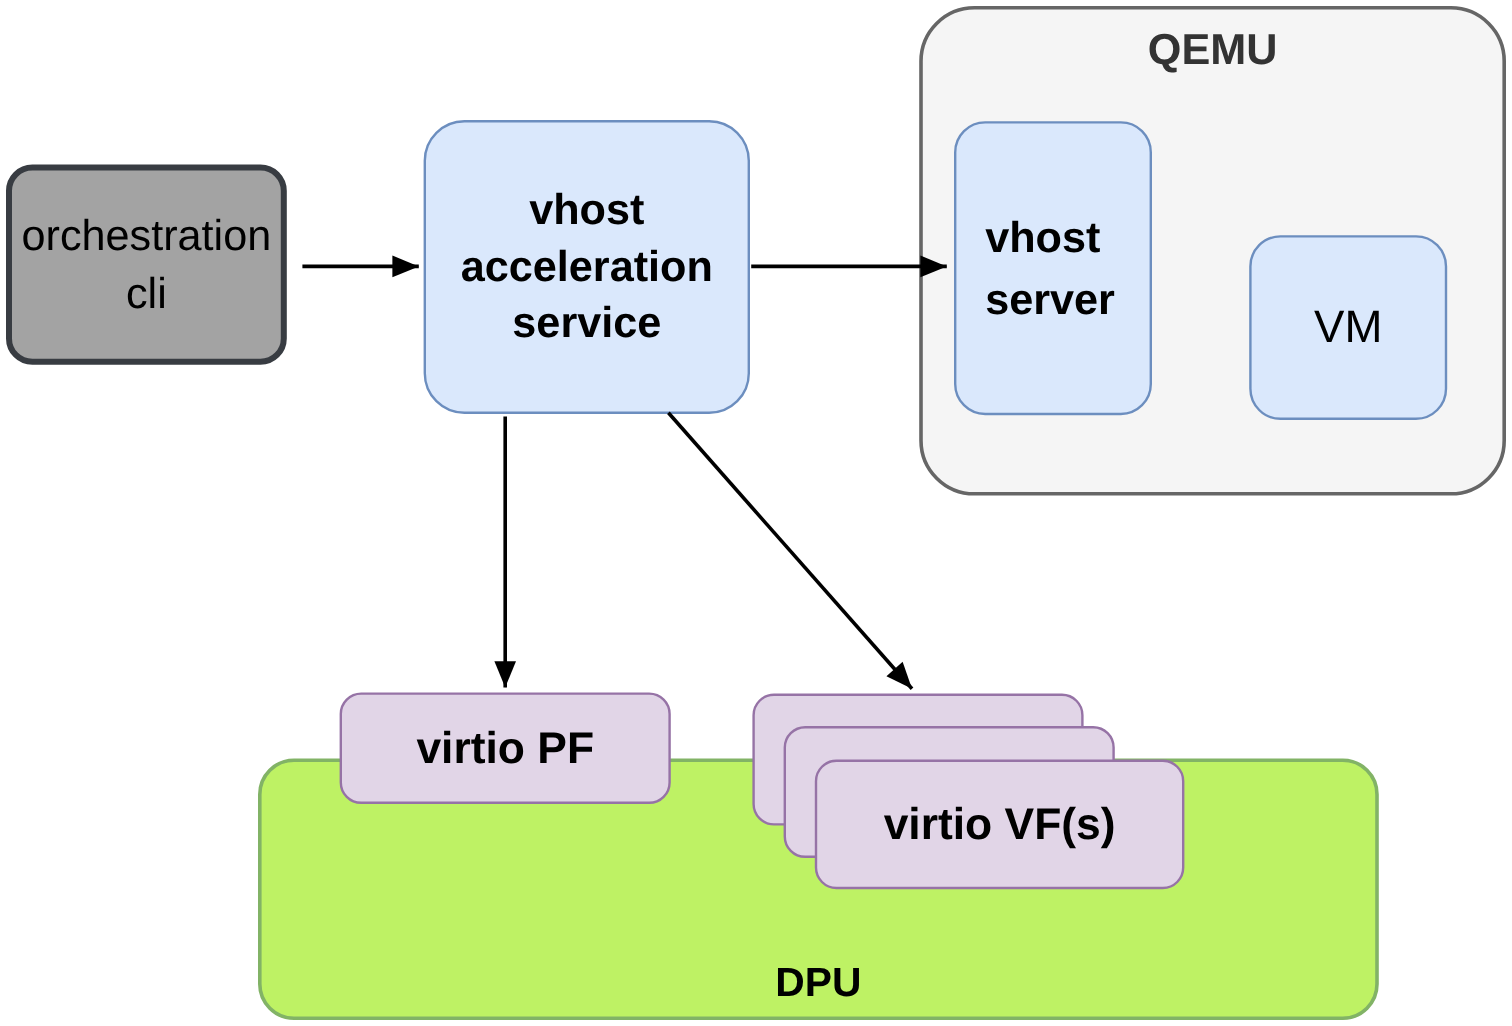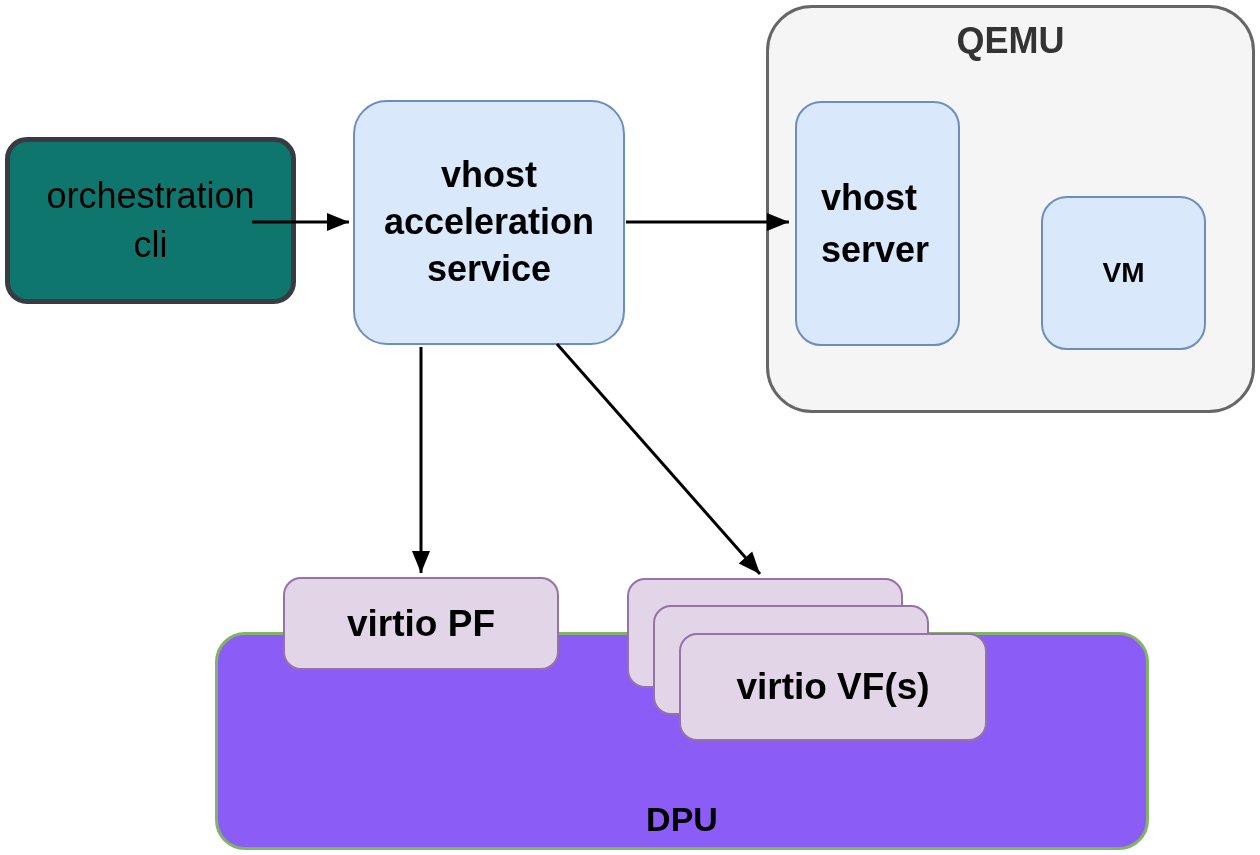--- a/index.html
+++ b/index.html
@@ -9,22 +9,22 @@
   }
   .box {
     position:absolute; box-sizing:border-box;
     display:flex; align-items:center; justify-content:center;
     text-align:center; color:#000;
   }
   .lbl { white-space:pre-line; }
 
   
   .cli {
-    left:5px; top:137px; width:291px; height:167px;
-    background:#0f766e; border:5px solid #383C42; border-radius:22px;
+    left:5px; top:137px; width:234px; height:167px;
+    background:#a3a3a3; border:5px solid #383C42; border-radius:22px;
     font-size:36px; font-weight:400; line-height:1.36; z-index:2;
   }
 
   
   .accel {
     left:353px; top:100px; width:272px; height:245px;
     background:#DAE8FC; border:2px solid #6C8EBF; border-radius:34px;
     font-size:36px; font-weight:700; line-height:1.3; z-index:2;
   }
 
@@ -40,27 +40,27 @@
   }
   .vhost-server {
     left:26px; top:93px; width:165px; height:245px;
     background:#DAE8FC; border:2px solid #6C8EBF; border-radius:26px;
     font-size:36px; font-weight:700; line-height:1.44;
     justify-content:flex-start; text-align:left; padding-left:24px;
   }
   .vm {
     left:272px; top:188px; width:165px; height:154px;
     background:#DAE8FC; border:2px solid #6C8EBF; border-radius:26px;
-    font-size:28px; font-weight:700;text-align:center;
+    font-size:38px; font-weight:400;text-align:center;
   }
 
   
   .dpu {
     left:215px; top:632px; width:934px; height:218px;
-    background:#8b5cf6; border:3px solid #82B366; border-radius:30px;
+    background:#bef264; border:3px solid #82B366; border-radius:30px;
     z-index:1;
   }
   .dpu-title {
     position:absolute; bottom:8px; left:0; right:0; text-align:center;
     font-size:34px; font-weight:700; color:#000;
   }
 
   
   .purple {
     background:#E1D5E7; border:2px solid #9673A6; border-radius:18px;

